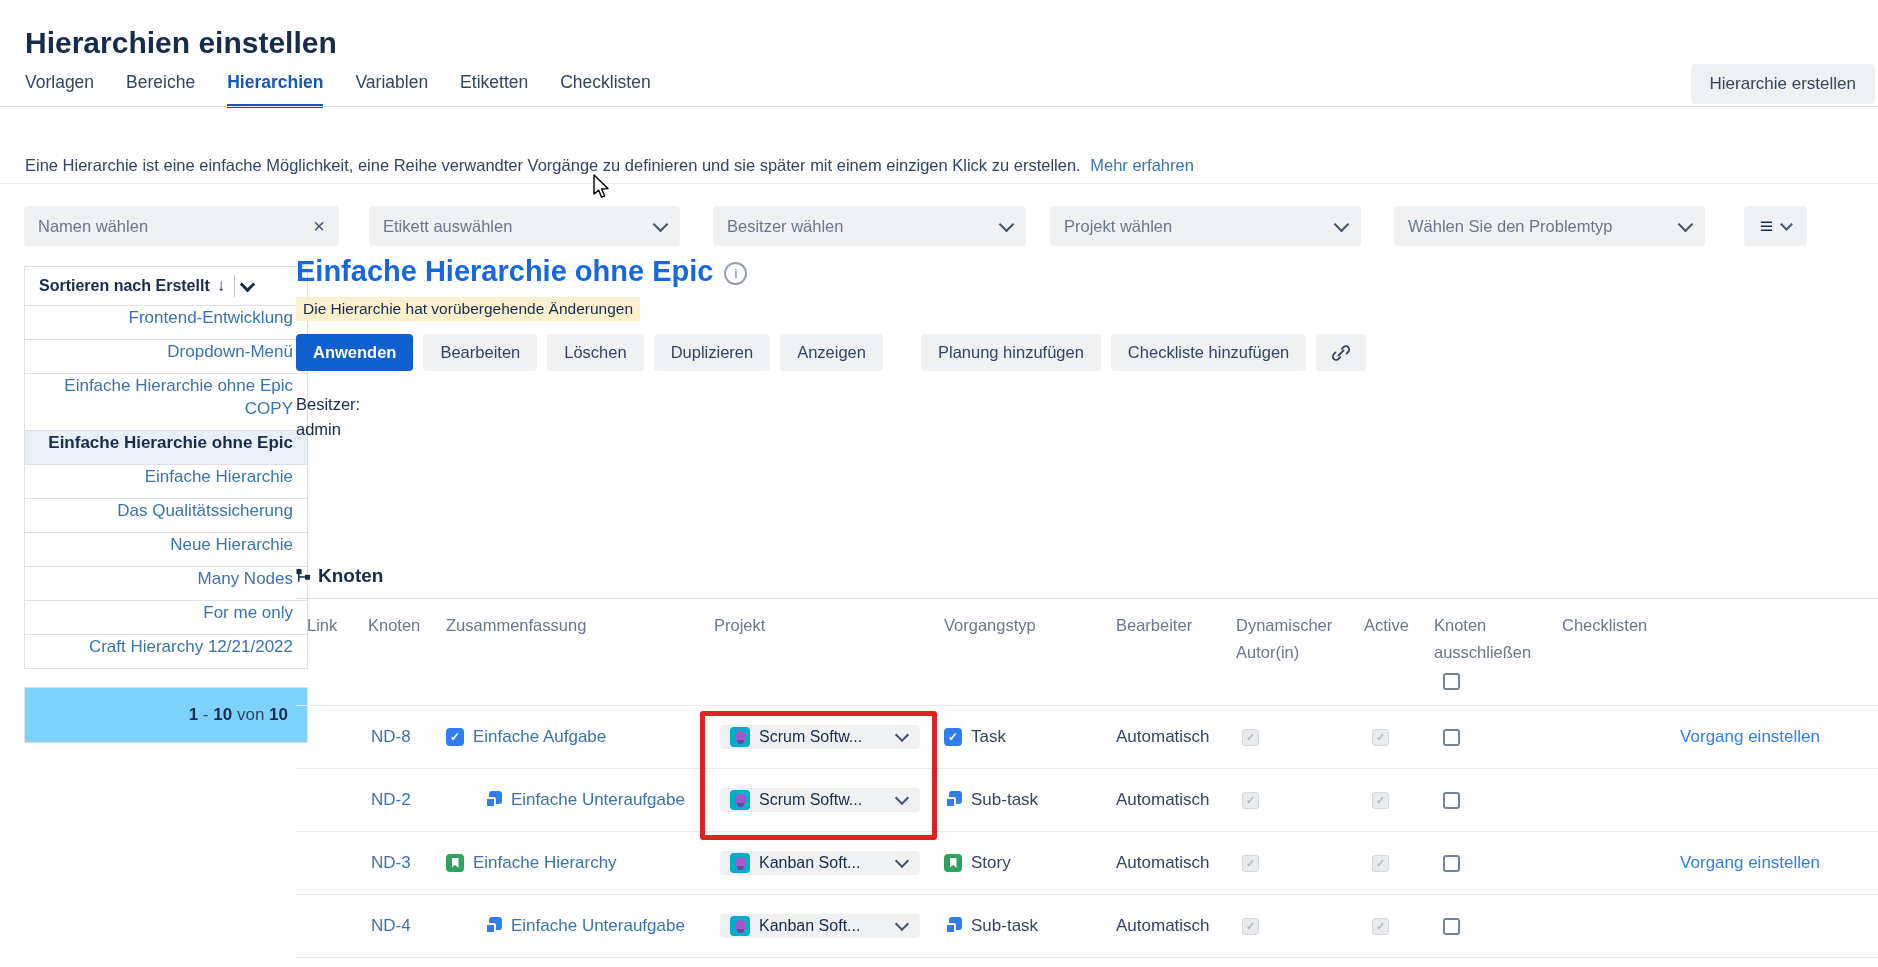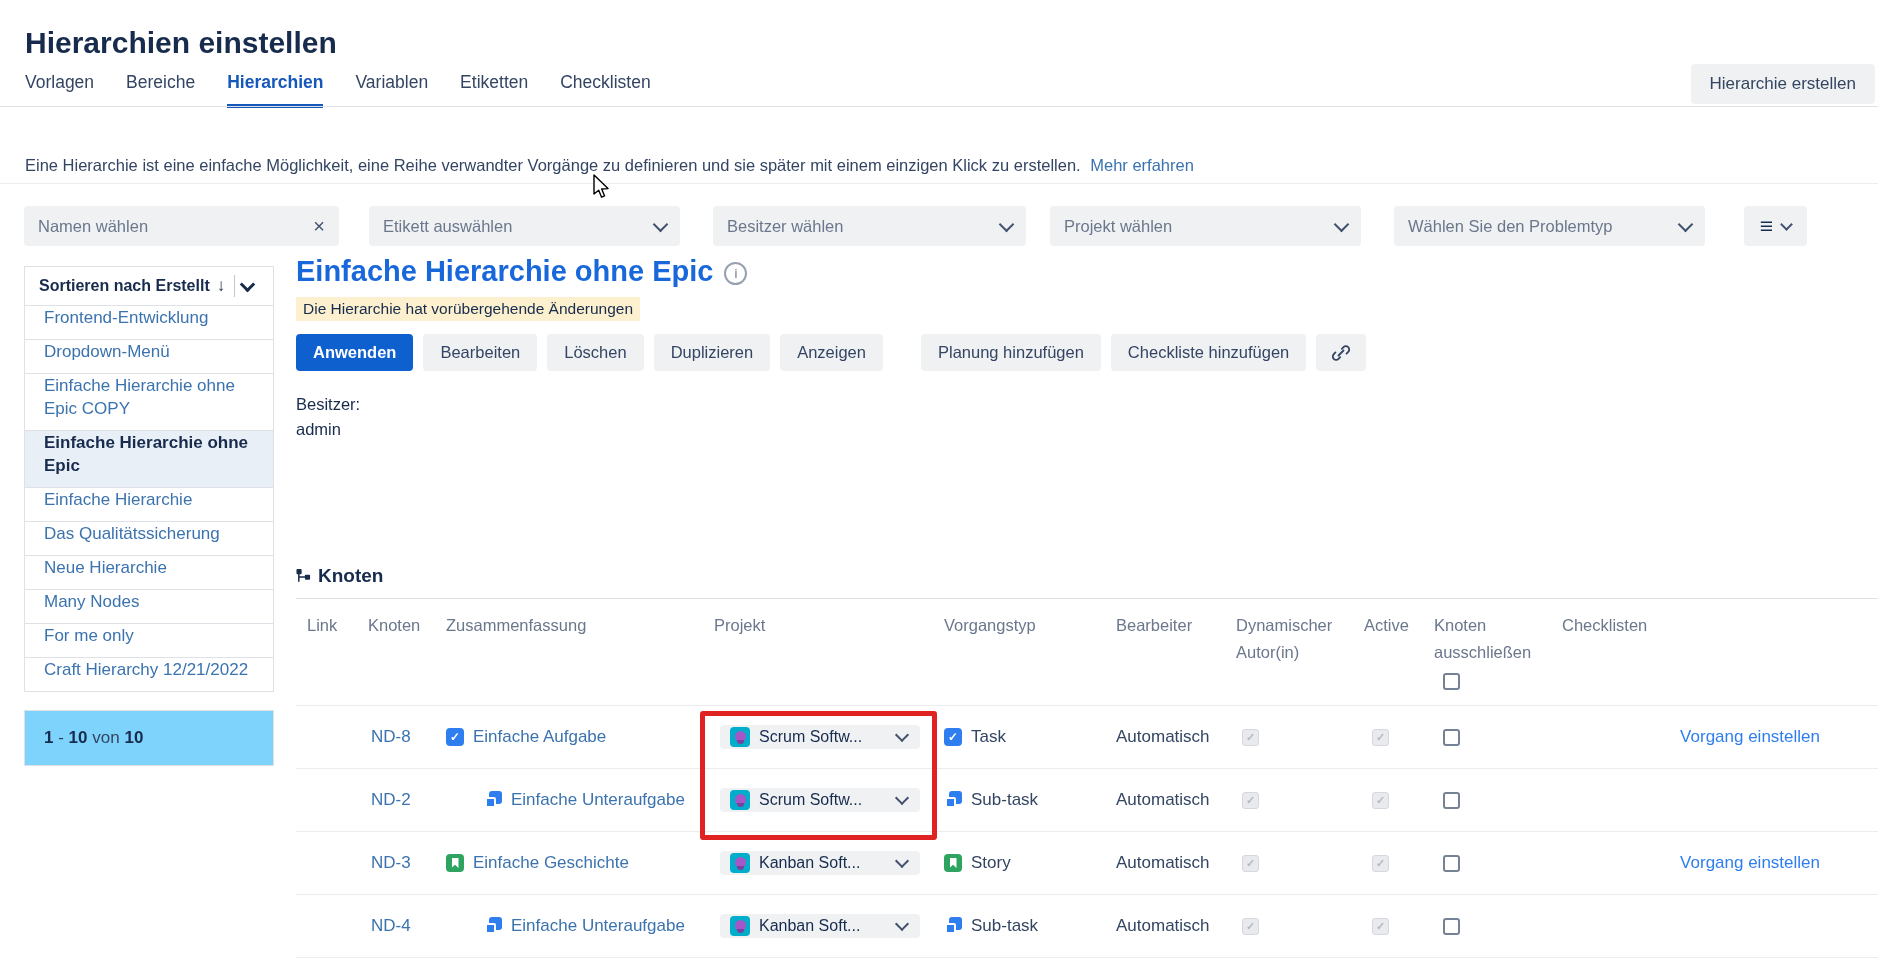--- a/index.html
+++ b/index.html
@@ -27,21 +27,21 @@
   .f-project{left:1050px;width:311px;}
   .f-itype{left:1394px;width:311px;}
   .f-menu{left:1744px;width:63px;justify-content:center;gap:9px;}
   .clear-x{margin-left:auto;font-size:20px;color:#42526E;line-height:1;}
   .chev{width:9px;height:9px;border-right:2.5px solid #42526E;border-bottom:2.5px solid #42526E;transform:rotate(45deg);display:inline-block;margin-top:-4px;}
   .filter .chev{margin-left:auto;}
   .burger{font-size:23px;font-weight:700;color:#172B4D;line-height:1;}
   .f-menu .chev{margin-left:0;width:7px;height:7px;}
 
   
-  .sidebar{position:absolute;left:24px;top:266px;width:250px;}
+  .sidebar{position:absolute;left:24px;top:266px;width:284px;text-align:right;}
   .side-list{border:1px solid #DFE1E6;background:#fff;}
   .sort-row{display:flex;align-items:center;gap:7px;padding:8px 10px 8px 14px;font-size:16px;font-weight:700;color:#172B4D;}
   .sort-arrow{font-size:17px;font-weight:700;}
   .vline{width:1px;height:22px;background:#C1C7D0;margin-left:2px;}
   .sort-chev{width:8px;height:8px;border-width:3px;border-color:#172B4D;margin-top:-3px;}
   .side-item{padding:0 14px 10px 19px;font-size:17px;line-height:23px;color:#3B73AF;border-top:1px solid #DFE1E6;cursor:pointer;}
   .side-item.selected{background:#E9EFF7;color:#172B4D;font-weight:700;}
   .pagination{margin-top:18px;border:1px solid #DFE1E6;padding:17px 19px;font-size:17px;color:#344563;background:#7dd3fc;}
   .pagination b{color:#172B4D;}
 
@@ -338,21 +338,21 @@
             <span class="td td-checklist">
               <a style="visibility: hidden;"></a>
             </span>
           </div>
 
           <div class="grid trow">
             <span class="td"></span>
             <span class="td td-node">ND-3</span>
             <span class="td td-summary">
               <span class="itype story"></span>
-              <a>Einfache Geschichte</a>
+              <a>Einfache Hierarchy</a>
             </span>
             <span class="td">
               <span class="pselect">
                 <span class="pavatar"></span>
                 <span>Kanban Soft...</span>
                 <span class="chev"></span>
               </span>
             </span>
             <span class="td td-itype">
               <span class="itype story"></span>

